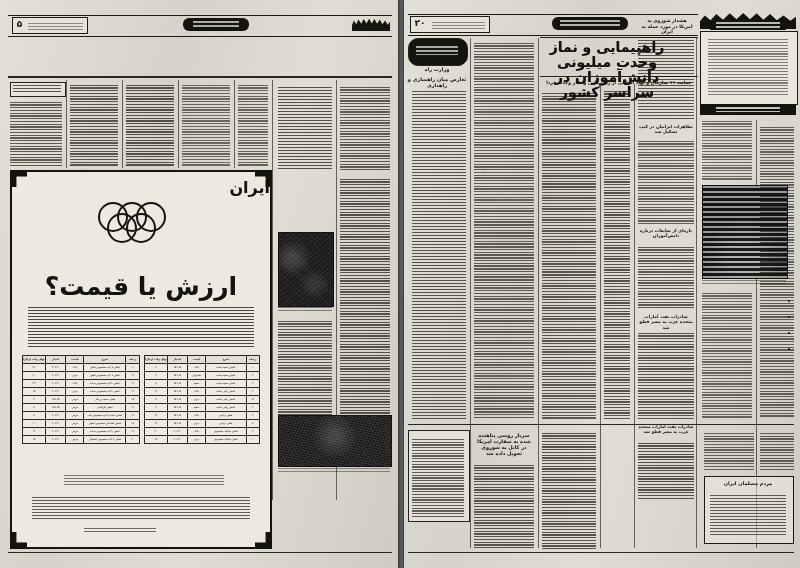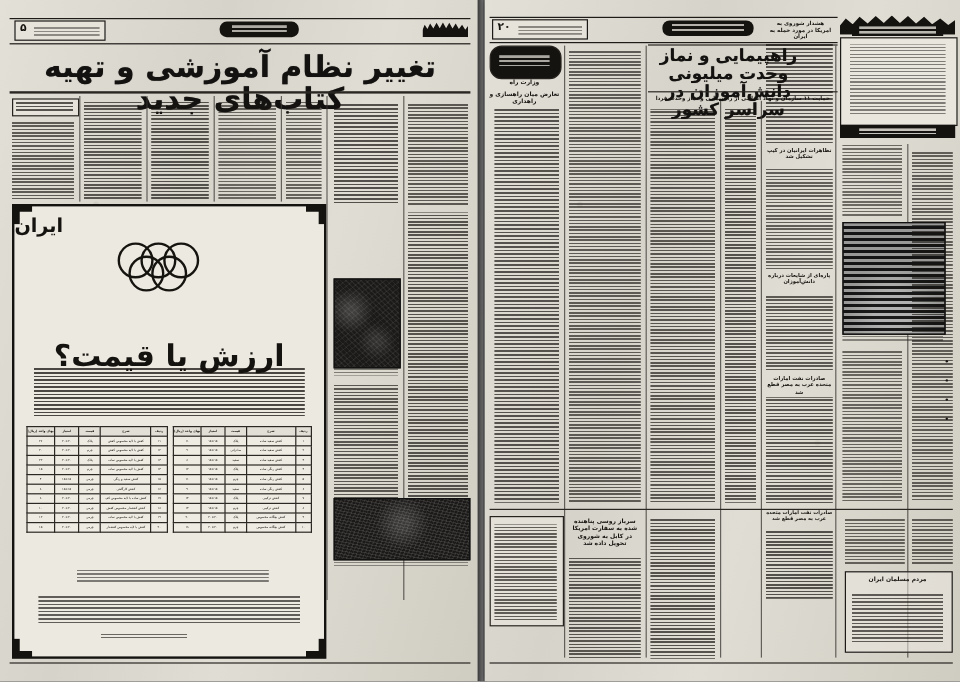--- a/index.html
+++ b/index.html
@@ -60,21 +60,21 @@
   .adbox .corner.tl{left:-1px;top:-1px;clip-path:polygon(0 0,100% 0,100% 34%,34% 34%,34% 100%,0 100%);}
   .adbox .corner.tr{right:-1px;top:-1px;clip-path:polygon(0 0,100% 0,100% 100%,66% 100%,66% 34%,0 34%);}
   .adbox .corner.bl{left:-1px;bottom:-1px;clip-path:polygon(0 0,34% 0,34% 66%,100% 66%,100% 100%,0 100%);}
   .adbox .corner.br{right:-1px;bottom:-1px;clip-path:polygon(66% 0,100% 0,100% 100%,0 100%,0 66%,66% 66%);}
 
   .rings{position:absolute;}
   .ring{position:absolute;width:26px;height:26px;border:2.6px solid #16140f;border-radius:50%;}
 
   .bigad-title{position:absolute;width:100%;text-align:center;color:#15130f;
      font-weight:bold;direction:rtl;font-size:21px;letter-spacing:-.5px;}
-  .brand{position:absolute;width:100%;text-align:left;color:#15130f;
+  .brand{position:absolute;width:100%;text-align:right;color:#15130f;
      font-weight:bold;direction:rtl;font-size:11px;letter-spacing:1px;}
 
   table.pricetab{position:absolute;border-collapse:collapse;direction:rtl;
      background:#eeebe3;font-size:2.6px;color:#17150f;}
   table.pricetab th,table.pricetab td{border:.5px solid #2b2824;padding:0;
      text-align:center;height:7px;line-height:7px;white-space:nowrap;overflow:hidden;}
   table.pricetab th{background:#e2dfd6;font-weight:bold;}
 
   .caption{position:absolute;text-align:center;direction:rtl;
      font-size:3px;color:#1a1815;font-weight:bold;}
@@ -98,21 +98,20 @@
 
     <div class="dateplate" style="left:12px;top:17px;width:74px;height:15px;"></div>
     <div class="pagenum" style="left:14px;top:19px;width:11px;text-align:center;font-size:9px;">۵</div>
     <div class="tx light" style="position: absolute; left: 28px; top: 20px; width: 55px; height: 9px; padding: 1px 0px; opacity: 0.72;"></div>
 
     <div class="blackbar" style="left:183px;top:18px;width:66px;height:13px;border-radius:6px;"></div>
     <div class="tx" style="position: absolute; left: 193px; top: 21px; width: 46px; height: 7px; background-image: repeating-linear-gradient(rgba(236, 233, 225, 0.95) 0px, rgba(236, 233, 225, 0.95) 2px, transparent 2px, transparent 4px); opacity: 0.75;"></div>
 
     <div class="mast-orn" style="left:352px;top:18px;width:38px;height:13px;"></div>
 
-    <div class="hd" style="left:6px;top:42px;width:388px;font-size:25px;">تغییر نظام آموزشی و تهیه کتاب‌های جدید</div>
     <div class="rule" style="left:8px;top:76px;width:384px;height:1.6px;"></div>
 
     <div class="vrule" style="left:66px;top:80px;height:88px;"></div>
     <div class="vrule" style="left:122px;top:80px;height:88px;"></div>
     <div class="vrule" style="left:178px;top:80px;height:88px;"></div>
     <div class="vrule" style="left:234px;top:80px;height:88px;"></div>
     <div class="vrule" style="left:272px;top:80px;height:420px;"></div>
     <div class="vrule" style="left:336px;top:80px;height:420px;"></div>
 
     <div class="boxed" style="left:10px;top:82px;width:54px;height:13px;"></div>
@@ -135,21 +134,21 @@
       <div class="brand" style="top:6px;font-size:16px;">ایران</div>
 
       <div class="rings" style="left:86px;top:30px;width:88px;height:40px;">
         <div class="ring" style="left:0px;top:0px;"></div>
         <div class="ring" style="left:19px;top:0px;"></div>
         <div class="ring" style="left:38px;top:0px;"></div>
         <div class="ring" style="left:9px;top:11px;"></div>
         <div class="ring" style="left:28px;top:11px;"></div>
       </div>
 
-      <div class="bigad-title" style="top:110px;font-size:25px;">ارزش یا قیمت؟</div>
+      <div class="bigad-title" style="top:100px;font-size:25px;">ارزش یا قیمت؟</div>
 
       <div class="tx dense" style="position: absolute; left: 16px; top: 132px; width: 226px; height: 42px; padding: 1px 0px; opacity: 0.85;"></div>
 
       <table class="pricetab" style="left:10px;top:183px;width:118px;">
         <thead>
             <tr>
           <th style="width:12%">ردیف</th>
           <th style="width:36%">شرح</th>
           <th style="width:16%">قیمت</th>
           <th style="width:18%">امتیاز</th>

